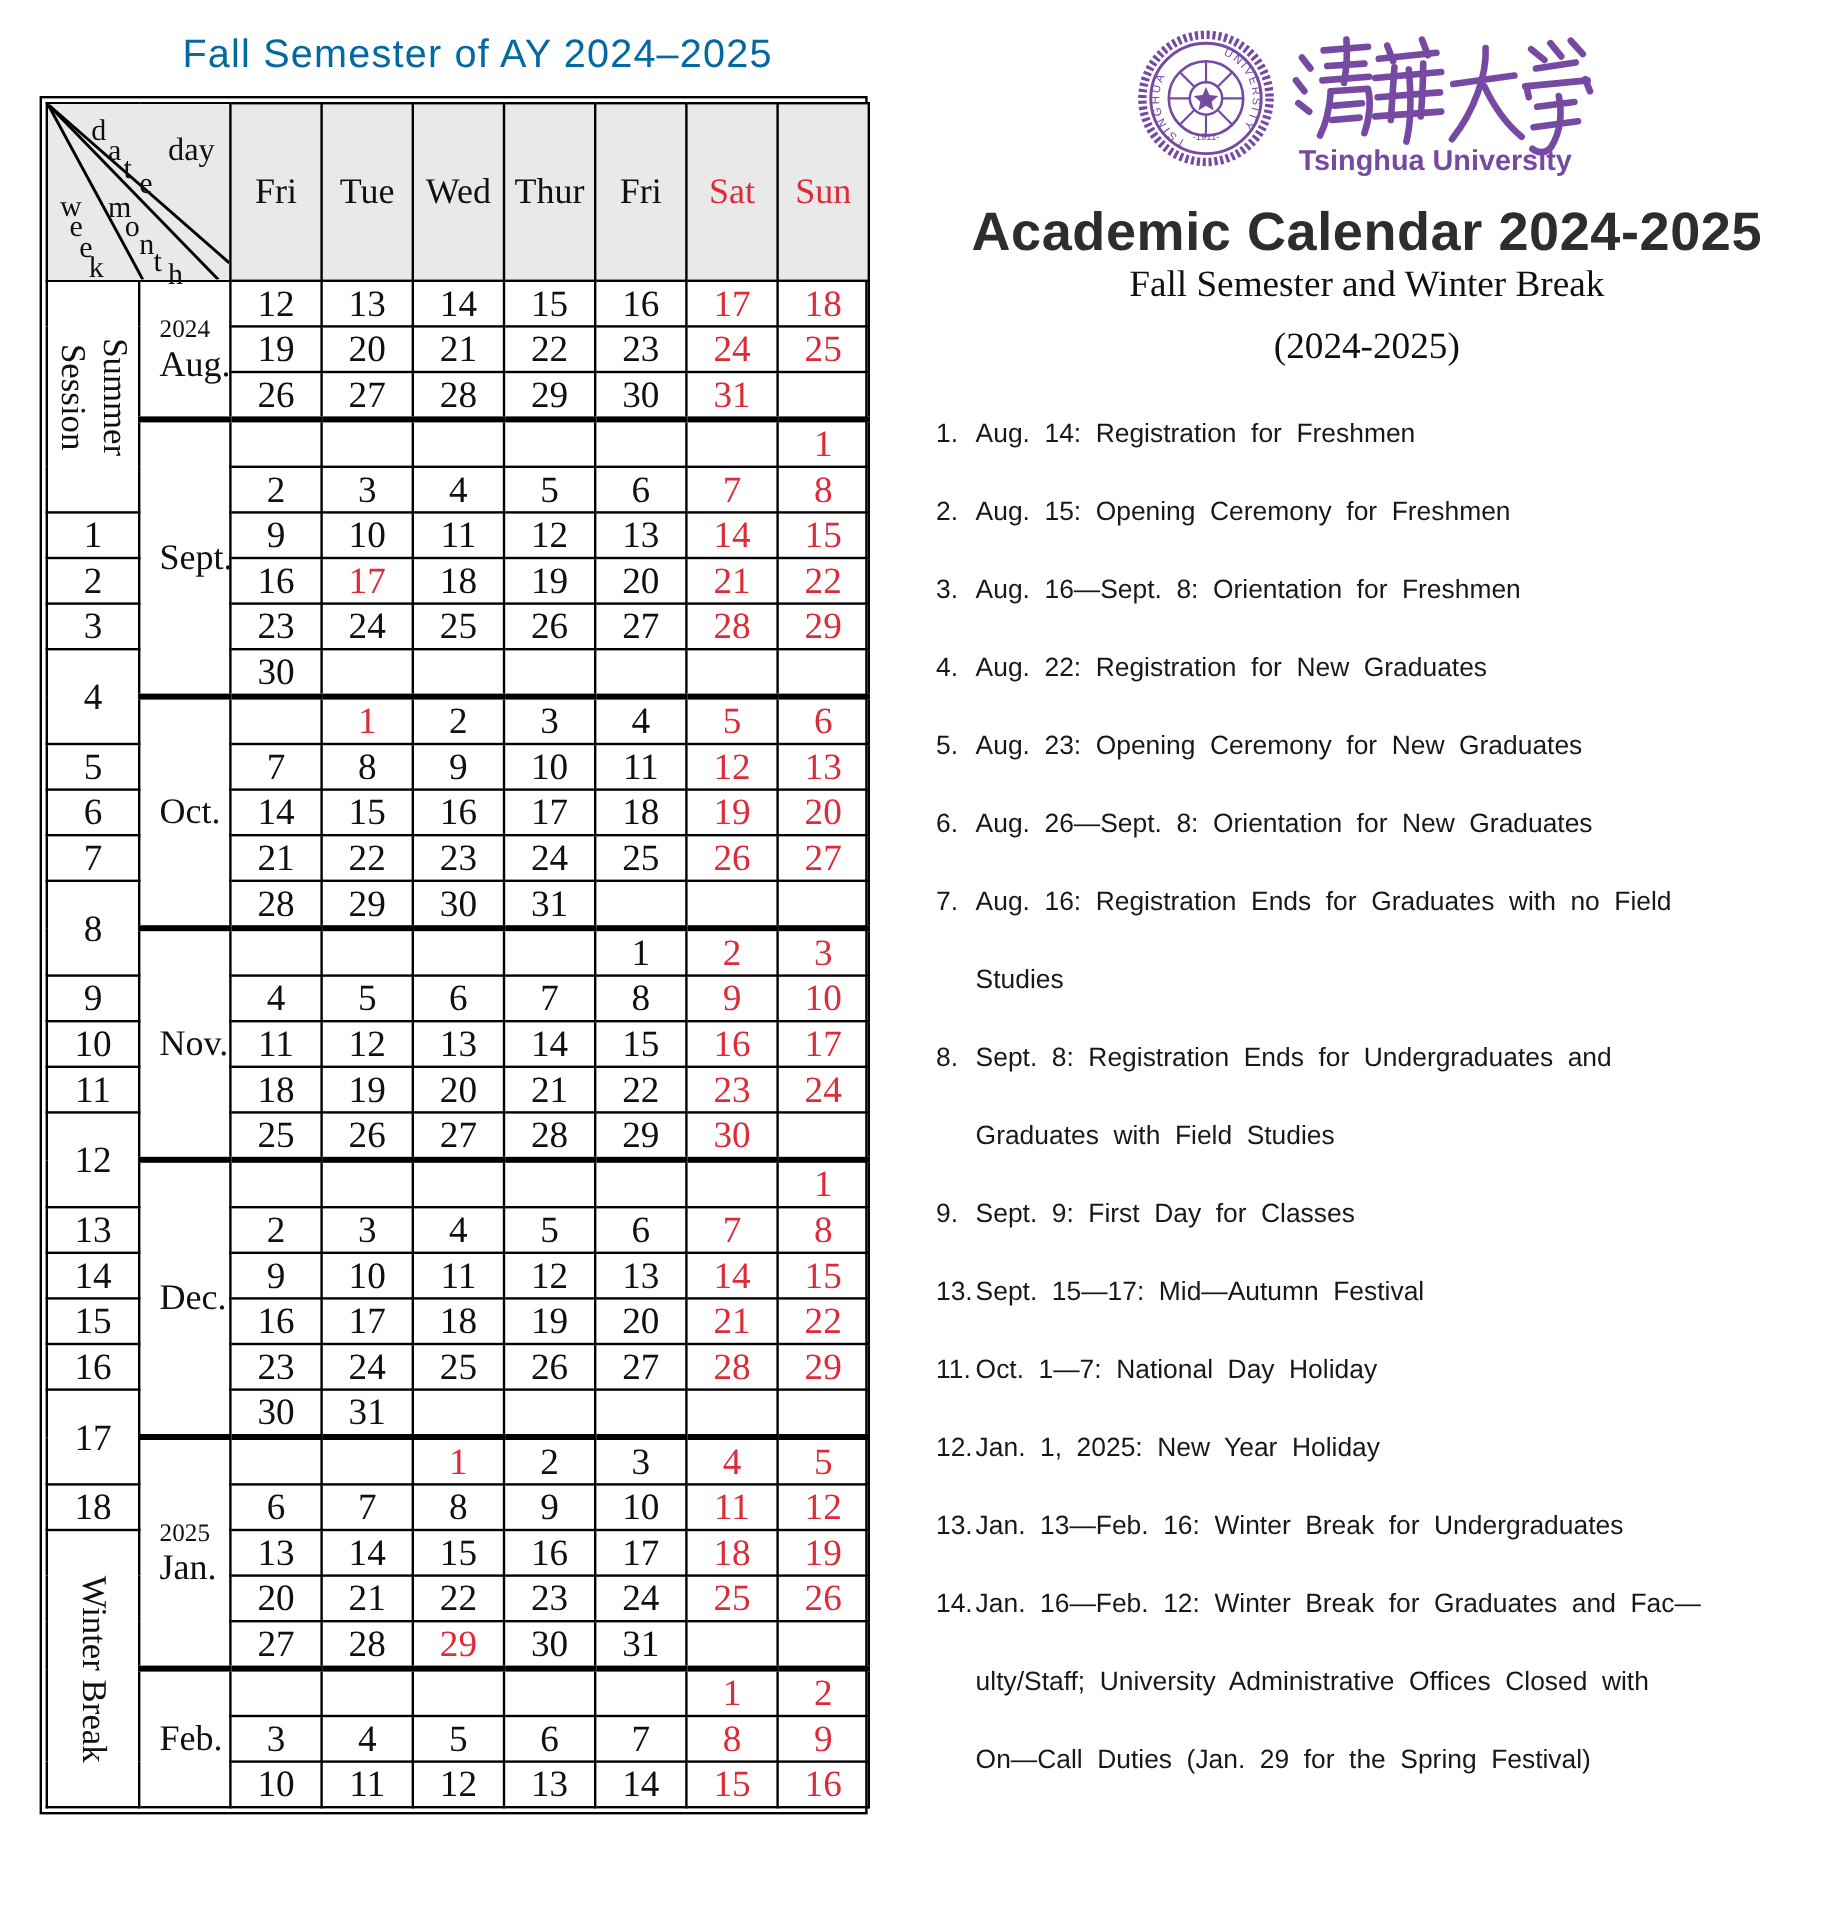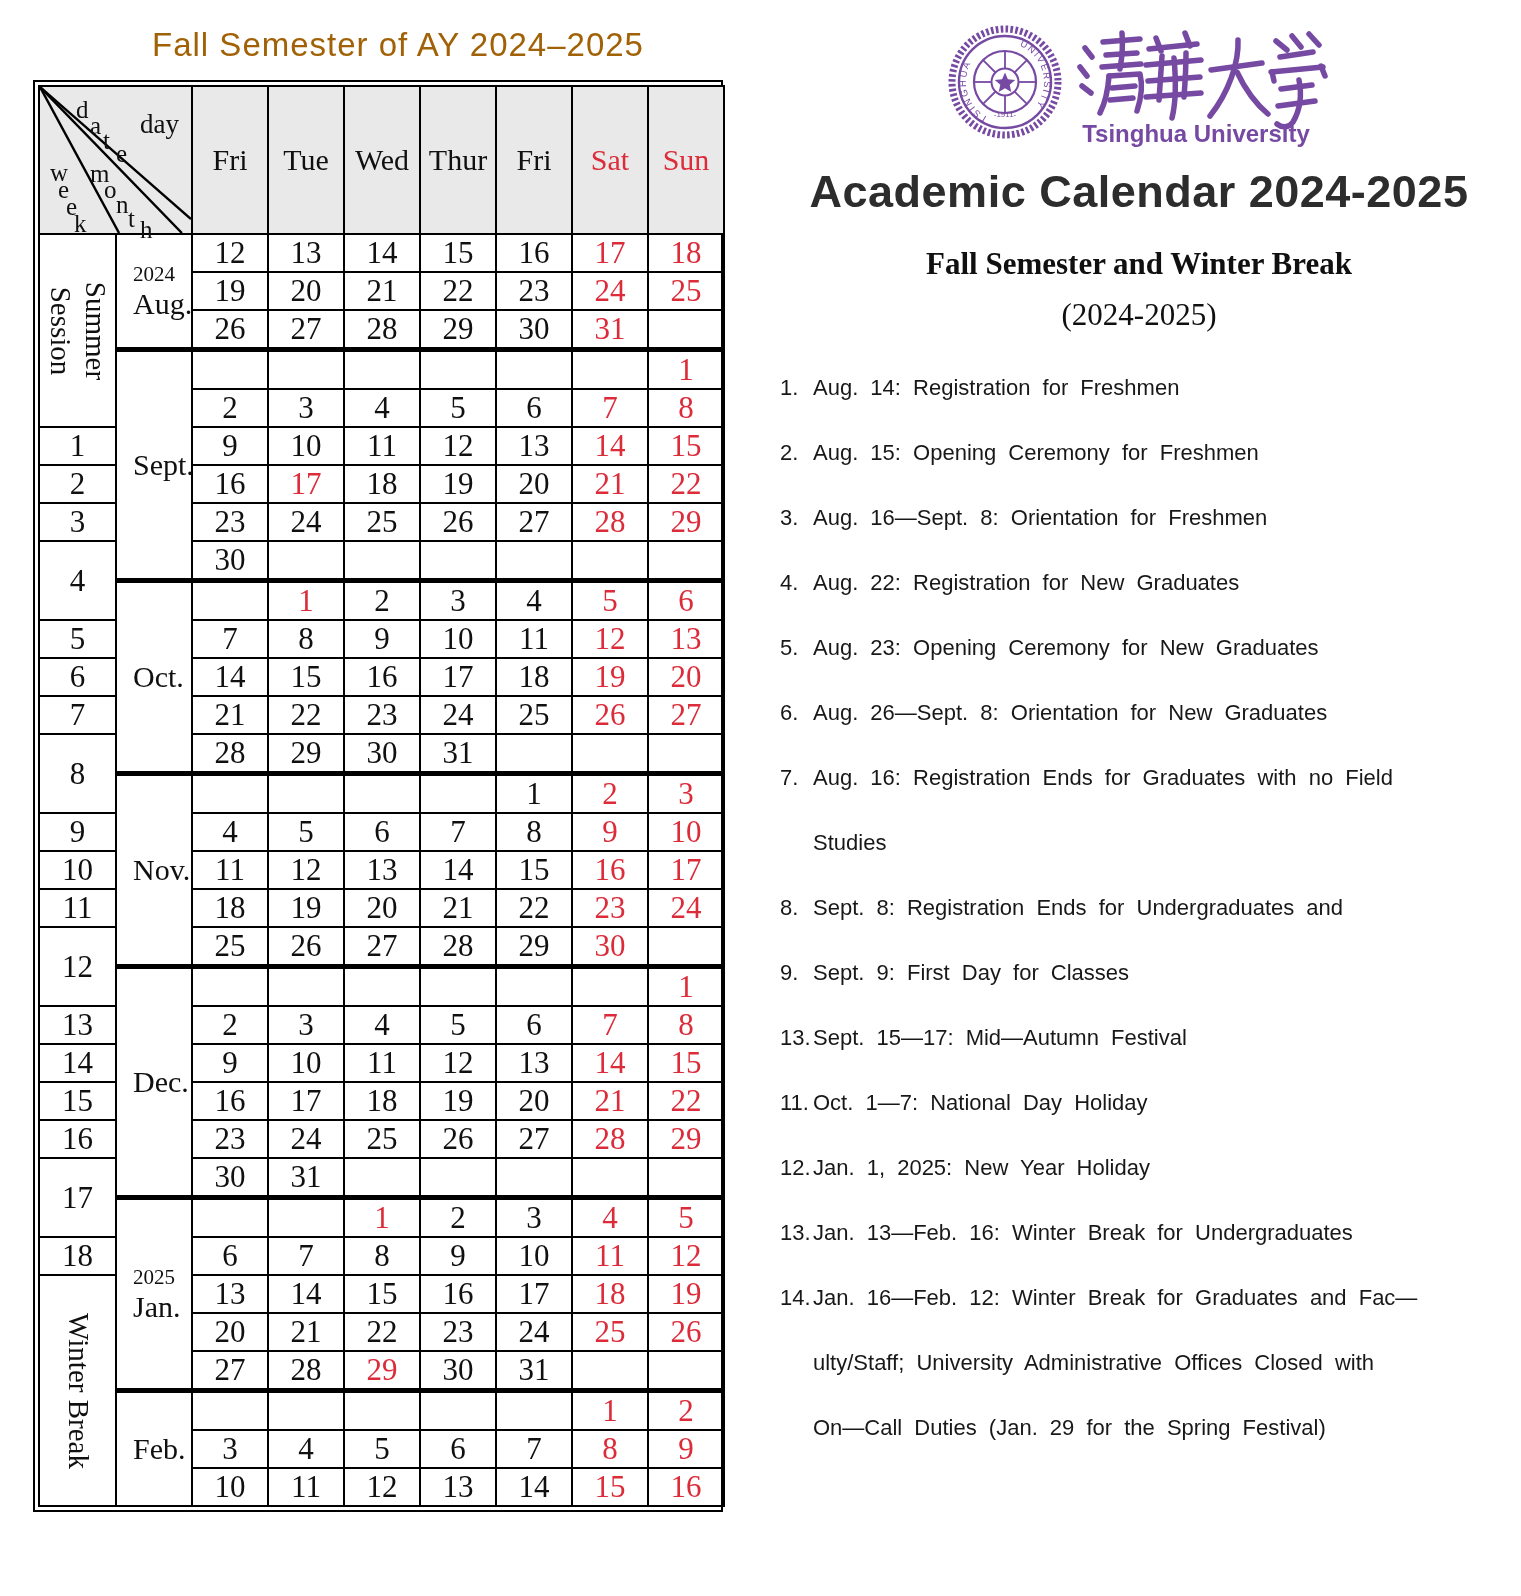--- a/index.html
+++ b/index.html
@@ -4,21 +4,21 @@
 <style>
   * { margin:0; padding:0; box-sizing:border-box; }
   html,body { background:#ffffff; }
   body {
     width:1521px; height:1596px; position:relative;
     font-family:"Liberation Serif", serif; color:#101010; overflow:hidden;
   }
   
   .left-col { position:absolute; left:33px; top:0; width:690px; }
   .cal-title {
-    font-family:"Liberation Sans", sans-serif; font-size:33px; color:#a16207;
+    font-family:"Liberation Sans", sans-serif; font-size:33px; color:#0369a1;
     text-align:center; padding:26px 0 16px 40px; letter-spacing:1px;
   }
   .table-wrap { border:2px solid #000; padding:3px; background:#fff; }
   table.cal { border-collapse:collapse; table-layout:fixed; width:683px; border:2px solid #000; }
   table.cal th, table.cal td { border:2px solid #000; }
   thead th { height:148px; background:#e9e9e9; font-weight:normal; font-size:30px; }
   thead th.redhead { color:#dc2b39; }
   th.corner { position:relative; padding:0; }
   .corner-svg { position:absolute; left:0; top:0; width:100%; height:100%; }
   .corner span.cl { position:absolute; font-size:25px; line-height:1; font-family:"Liberation Serif",serif; }
@@ -36,21 +36,21 @@
   td.month .yr { font-size:21px; line-height:26px; }
   td.month .ml { line-height:34px; }
   .mstart { border-top:5px solid #000 !important; }
   
   .right-col { position:absolute; left:763px; top:0; width:752px; }
   .logo-box { width:392px; margin:20px auto 0; }
   .ac-title {
     font-family:"Liberation Sans", sans-serif; font-weight:bold;
     font-size:45px; color:#2d2d2d; text-align:center; margin-top:14px; letter-spacing:0.5px;
   }
-  .sub1 { font-size:31px; font-weight:bold; text-align:center; margin-top:28px; }
+  .sub1 { font-size:31px; font-weight:normal; text-align:center; }
   .sub2 { font-size:31px; font-weight:normal; text-align:center; margin-top:15px; }
   .events { margin-top:22px; font-family:"Liberation Sans", sans-serif; font-size:22px; color:#181818; }
   .event { display:flex; }
   .event .num { flex:none; width:50px; padding-left:17px; line-height:65px; }
   .event .txt { flex:1; }
   .event .txt .line { line-height:65px; word-spacing:6px; white-space:nowrap; }
 </style>
 </head>
 <body>
 
@@ -556,20 +556,21 @@
         <span class="num">7.</span>
         <div class="txt">
           <div class="line">Aug. 16: Registration Ends for Graduates with no Field</div>
           <div class="line">Studies</div>
         </div>
       </div>
       <div class="event">
         <span class="num">8.</span>
         <div class="txt">
           <div class="line">Sept. 8: Registration Ends for Undergraduates and</div>
+          <div class="line">Graduates with Field Studies</div>
         </div>
       </div>
       <div class="event">
         <span class="num">9.</span>
         <div class="txt">
           <div class="line">Sept. 9: First Day for Classes</div>
         </div>
       </div>
       <div class="event">
         <span class="num">13.</span>

